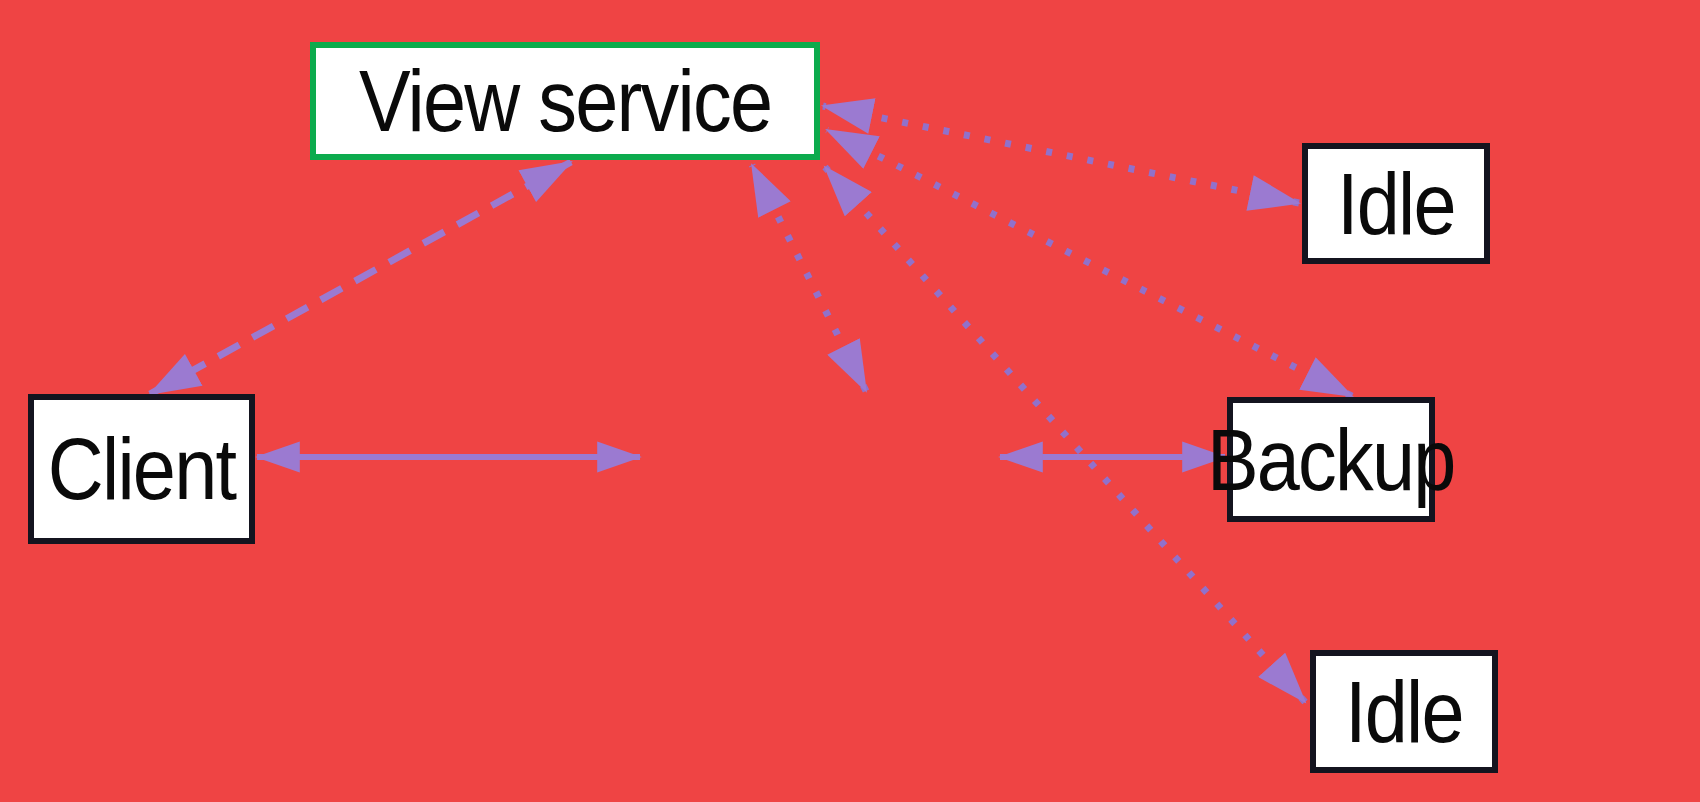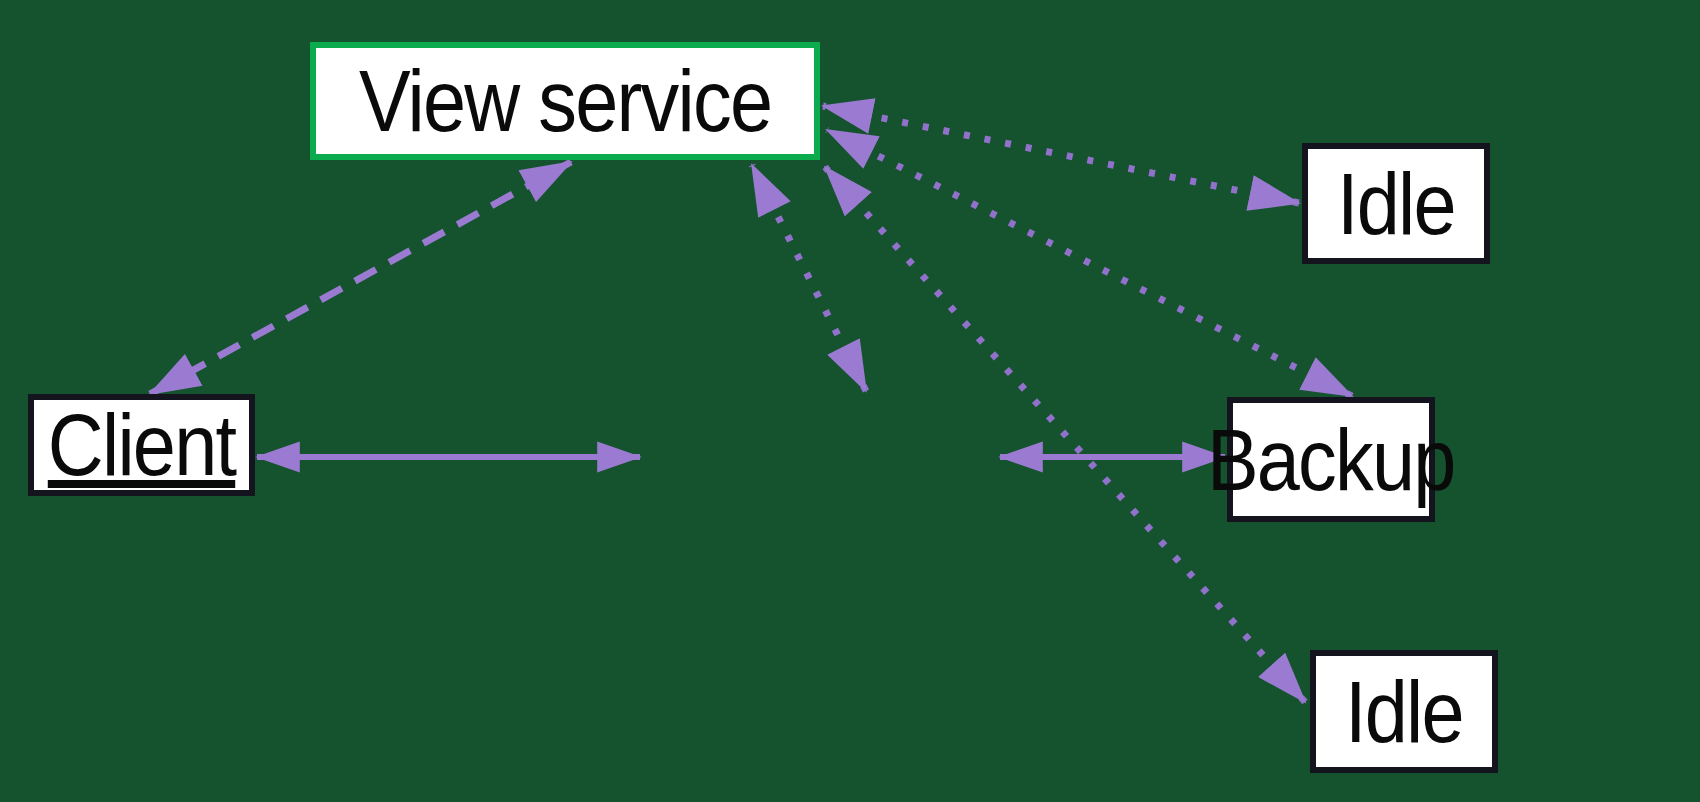--- a/index.html
+++ b/index.html
@@ -1,36 +1,36 @@
 <!DOCTYPE html>
 <html><head>
 <meta charset="utf-8">
 <style>
   html,body{margin:0;padding:0;background:#ffffff;}
   .stage{
     position:relative;
     width:1700px;height:802px;
-    background:#14532d;
+    background:#ef4444;
     overflow:hidden;
     font-family:"Liberation Sans", sans-serif;
   }
   .edges{position:absolute;left:0;top:0;width:1700px;height:802px;}
   .node{
     position:absolute;
     box-sizing:border-box;
     background:#ffffff;
     border:6px solid #14141f;
     display:flex;align-items:center;justify-content:center;
     font-size:88px;letter-spacing:-2px;color:#0a0a0a;
     white-space:nowrap;line-height:1;
   }
   .node .lbl{display:inline-block;transform:scaleX(0.88);}
   .node-view-service{left:310px;top:42px;width:510px;height:118px;border-color:#0cab4d;}
   .node-idle-top{left:1302px;top:143px;width:188px;height:121px;}
-  .node-client{left:28px;top:394px;width:227px;height:102px;text-decoration:underline;}
+  .node-client{left:28px;top:394px;width:227px;height:150px;}
   .node-primary{left:642px;top:393px;width:358px;height:125px;}
   .node-backup{left:1227px;top:397px;width:208px;height:125px;}
   .node-idle-bottom{left:1310px;top:650px;width:188px;height:123px;}
   .edge-solid{stroke-width:6;}
   .edge-dashed{stroke-width:7;stroke-dasharray:24 15;}
   .edge-dotted{stroke-width:7;stroke-dasharray:6 15;stroke-linecap:butt;}
 </style>
 </head>
 <body>
 

